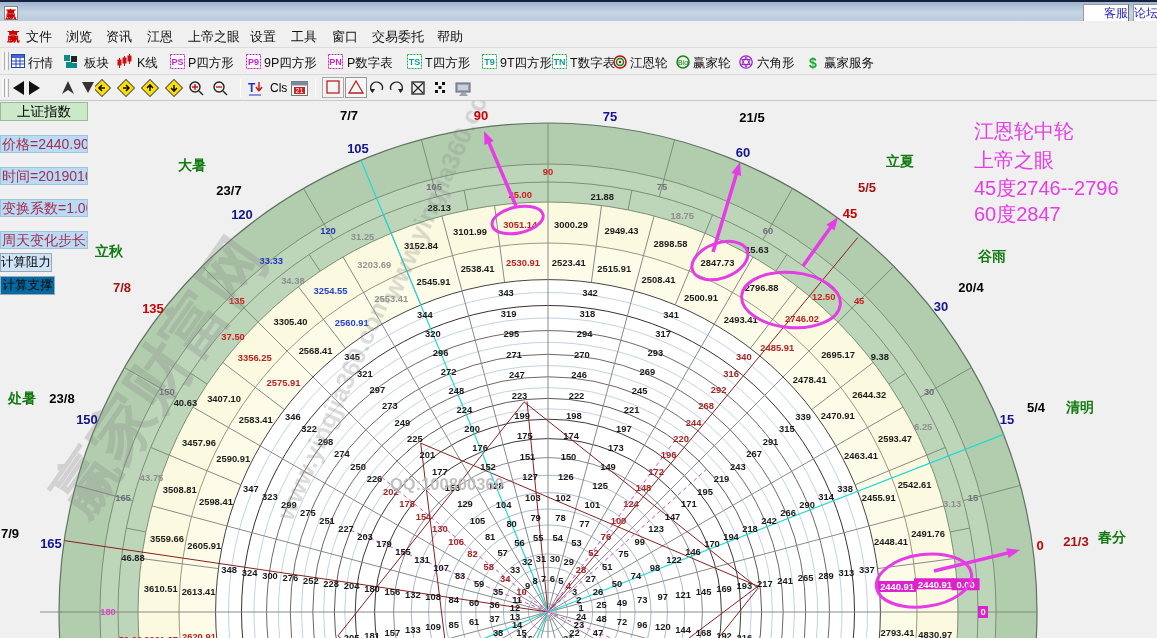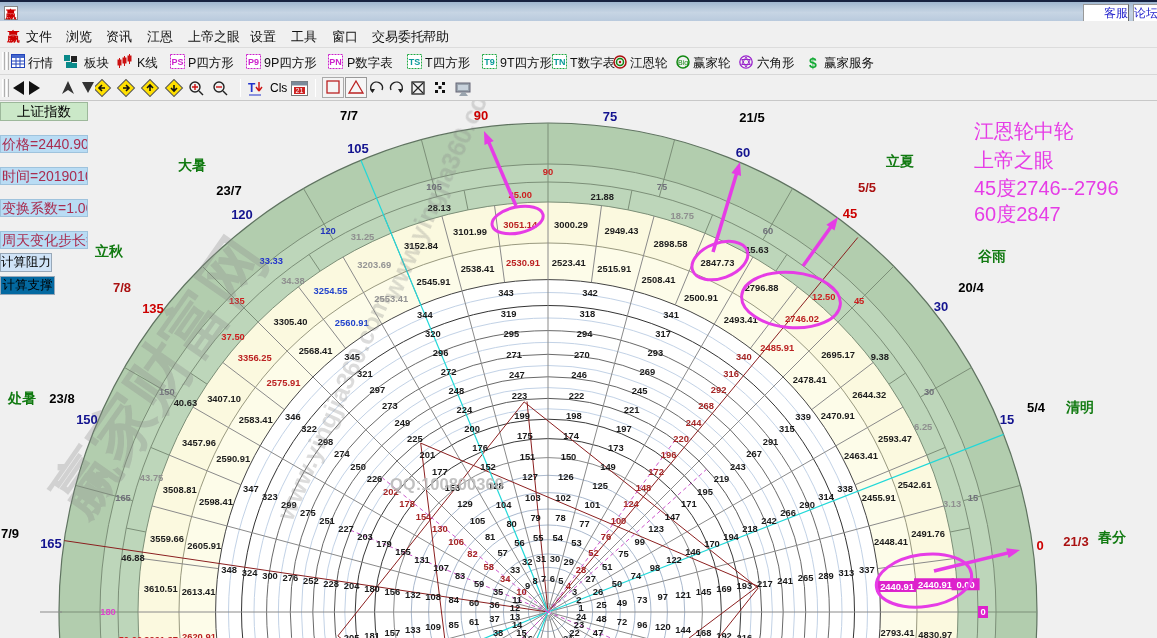--- a/index.html
+++ b/index.html
@@ -46,21 +46,21 @@
  <span class="mi" style="left:7px;color:#c00;font-weight:bold">赢</span>
  <span class="mi" style="left:26px">文件</span>
  <span class="mi" style="left:66px">浏览</span>
  <span class="mi" style="left:106px">资讯</span>
  <span class="mi" style="left:147px">江恩</span>
  <span class="mi" style="left:188px">上帝之眼</span>
  <span class="mi" style="left:250px">设置</span>
  <span class="mi" style="left:291px">工具</span>
  <span class="mi" style="left:332px">窗口</span>
  <span class="mi" style="left:372px">交易委托</span>
- <span class="mi" style="left:423px">帮助</span>
+ <span class="mi" style="left:437px">帮助</span>
 </div>
 <div id="tb1">
  <div class="grip"></div>
     <div class="grip2"></div>
  <svg class="t1i" style="left:11px" width="14" height="14">
       <rect x="0.5" y="0.5" width="13" height="13" fill="#fff" stroke="#2244bb"></rect>
       <rect x="1" y="1" width="12" height="3" fill="#4466cc"></rect>
       <path d="M1 7h12M1 10h12M5 4v9M9 4v9" stroke="#2244bb" stroke-width="1" fill="none"></path>
     </svg>
  <span class="t1t" style="left:28px">行情</span>

